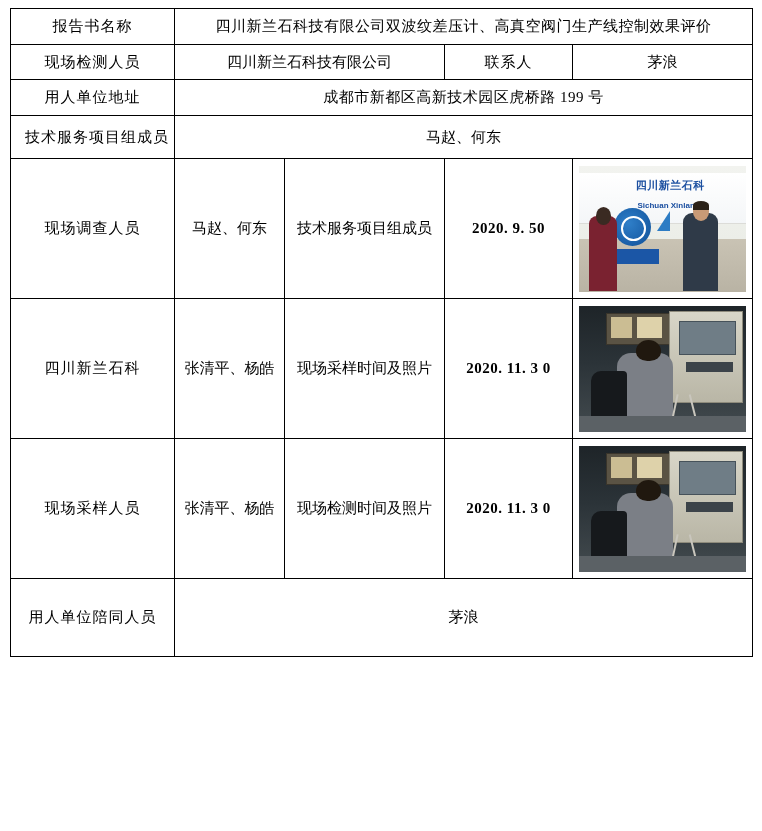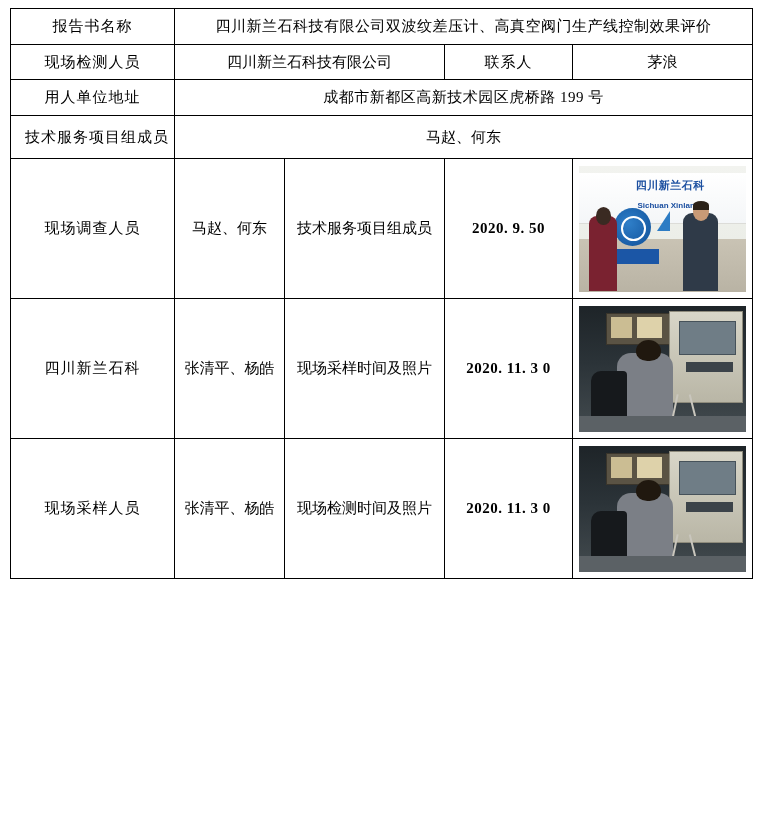--- a/index.html
+++ b/index.html
@@ -348,15 +348,19 @@
             <span class="worker-body"></span>
             <span class="worker-head"></span>
             <span class="chair"></span>
             <span class="tripod"></span>
             <span class="tripod2"></span>
             <span class="floor"></span>
           </span>
         </td>
       </tr>
 
+      <tr style="height:78px">
+        <td class="label">用人单位陪同人员</td>
+        <td class="name-cell" colspan="4">茅浪</td>
+      </tr>
     </tbody>
   </table>
 </div>
 
 </body></html>

